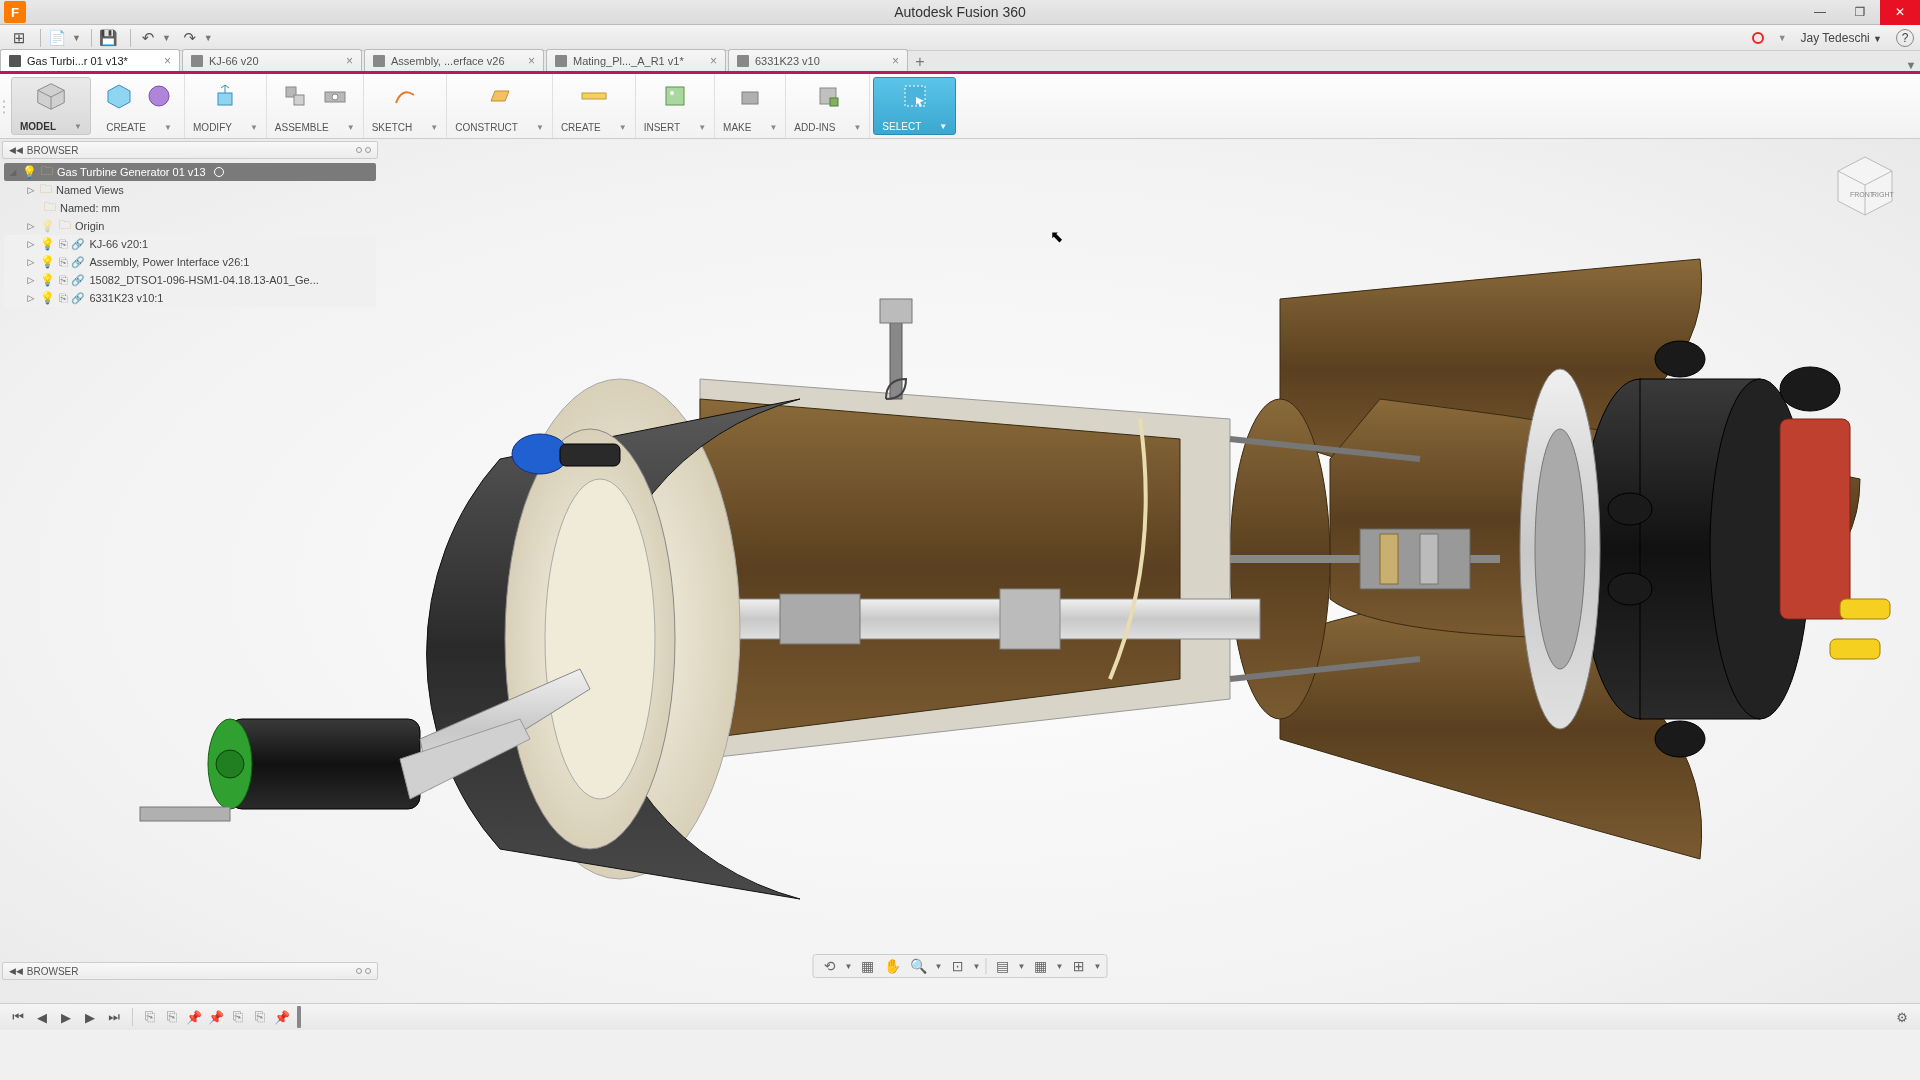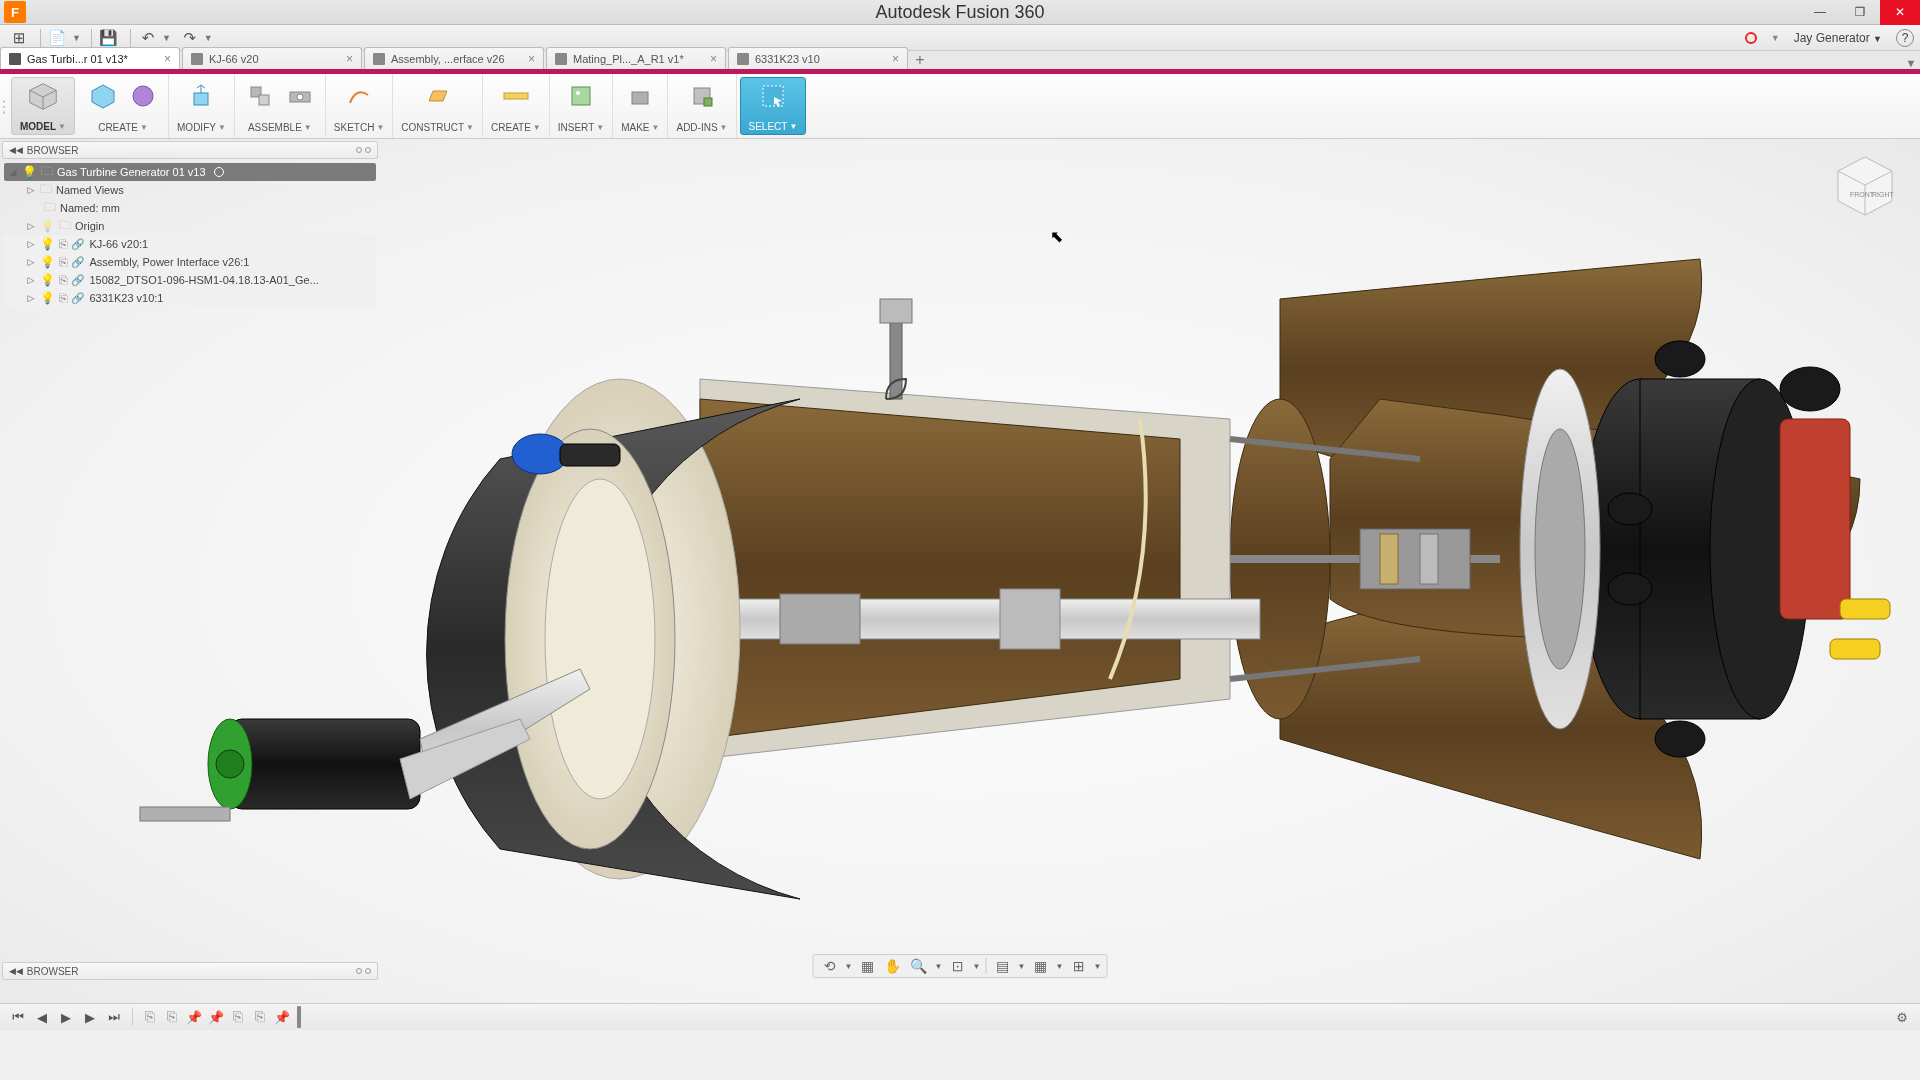--- a/index.html
+++ b/index.html
@@ -1,50 +1,50 @@
 <!DOCTYPE html>
 <html><head>
 <meta charset="utf-8">
 <style>
 * { margin: 0; padding: 0; box-sizing: border-box; font-family: "Segoe UI", Arial, sans-serif; }
 body { width: 1920px; height: 1080px; overflow: hidden; background: #f0f0f0; user-select: none; }
 
 
 .titlebar { height: 25px; background: linear-gradient(#e8e8e8,#dcdcdc); display: flex; align-items: center; border-bottom: 1px solid #bbb; position: relative; }
 .app-icon { width: 22px; height: 22px; margin-left: 4px; background: #ff7b00; border-radius: 2px; display: flex; align-items: center; justify-content: center; color: #fff; font-size: 13px; font-weight: bold; }
-.title-text { position: absolute; left: 50%; transform: translateX(-50%); font-size: 18px; color: #333; }
+.title-text { position: absolute; left: 50%; transform: translateX(-50%); font-size: 14px; color: #333; }
 .win-controls { margin-left: auto; display: flex; }
 .win-btn { width: 40px; height: 25px; display: flex; align-items: center; justify-content: center; font-size: 12px; color: #444; }
 .win-btn.close { background: #e81123; color: #fff; }
 
 
 .qat { height: 26px; background: linear-gradient(#f4f4f4,#e6e6e6); display: flex; align-items: center; padding: 0 6px; border-bottom: 1px solid #ccc; }
 .qat-item { width: 26px; height: 22px; display: flex; align-items: center; justify-content: center; margin-right: 4px; color: #555; font-size: 15px; }
 .qat-sep { width: 1px; height: 18px; background: #bbb; margin: 0 4px; }
 .qat-drop { font-size: 9px; color: #777; margin-left: -3px; margin-right: 6px; }
 .qat-right { margin-left: auto; display: flex; align-items: center; gap: 14px; font-size: 12px; color: #444; }
 .rec-dot { width: 12px; height: 12px; border: 2px solid #e22; border-radius: 50%; }
 
 
-.doctabs { height: 23px; background: #e8e8e8; display: flex; align-items: flex-end; border-bottom: 5px solid #be185d; }
+.doctabs { height: 23px; background: #e8e8e8; display: flex; align-items: flex-end; border-bottom: 3px solid #be185d; }
 .doctab { height: 22px; min-width: 180px; max-width: 210px; display: flex; align-items: center; padding: 0 8px; background: linear-gradient(#f6f6f6,#ececec); border: 1px solid #bbb; border-bottom: none; border-radius: 3px 3px 0 0; margin-right: 2px; font-size: 11px; color: #555; gap: 6px; }
 .doctab.active { background: #fff; color: #222; }
 .doctab .tabclose { margin-left: auto; color: #888; font-size: 12px; }
 .doctab .cube { width: 12px; height: 12px; background: #888; border-radius: 1px; }
 .doctab.active .cube { background: #555; }
 .doctab-plus { width: 20px; display: flex; align-items: center; justify-content: center; color: #777; }
 .doctab-menu { margin-left: auto; width: 18px; color: #777; font-size: 11px; display:flex; align-items:center; justify-content:center;}
 
 
 .ribbon { height: 65px; background: linear-gradient(#fdfdfd,#f2f2f2); display: flex; align-items: stretch; border-bottom: 1px solid #ccc; position: relative; }
 .ribbon-handle { width: 8px; display:flex; align-items:center; justify-content:center; color:#bbb;}
 .ribbon-group { display: flex; flex-direction: column; align-items: center; justify-content: center; padding: 2px 8px; border-right: 1px solid #e0e0e0; }
 .ribbon-group .icon-row { display:flex; gap:6px; align-items:center;}
 .ribbon-icon { width: 34px; height: 34px; display: flex; align-items: center; justify-content: center; font-size: 22px; }
-.ribbon-label { font-size: 10px; color: #555; margin-top: 9px; display:flex; align-items:center; gap:2px;}
+.ribbon-label { font-size: 10px; color: #555; margin-top: 9px; display:flex; align-items:center; gap:18px;}
 .ribbon-label .caret { font-size: 8px; color:#888;}
 .ribbon-group.model { background: linear-gradient(#eaeaea,#d8d8d8); border-radius: 3px; margin: 3px; border:1px solid #c8c8c8;}
 .ribbon-group.model .ribbon-label { font-weight: bold; color: #333; }
 .ribbon-group.select { background: linear-gradient(#5bc4e8,#3aa8d0); border-radius: 3px; margin: 3px; border:1px solid #2a8ab0;}
 .ribbon-group.select .ribbon-label { color: #fff; justify-content: flex-end; }
 .ribbon-group.select .ribbon-icon { color:#fff;}
 
 
 .workspace { position: relative; height: calc(1080px - 25px - 26px - 23px - 65px - 23px - 27px); background: #f8f8f8; }
 .browser { position: absolute; top: 0; left: 0; width: 380px; background: transparent; z-index: 5; }
@@ -110,21 +110,21 @@
   <div class="qat-sep"></div>
   <div class="qat-item">💾</div>
   <div class="qat-sep"></div>
   <div class="qat-item">↶</div>
     <span class="qat-drop">▼</span>
   <div class="qat-item">↷</div>
     <span class="qat-drop">▼</span>
   <div class="qat-right">
     <div class="rec-dot"></div>
     <span style="font-size:9px;color:#888;">▼</span>
-    <span><span>Jay Generator</span> <span style="font-size:9px;">▼</span></span>
+    <span><span>Jay Tedeschi</span> <span style="font-size:9px;">▼</span></span>
     <span style="width:18px;height:18px;border:1px solid #888;border-radius:50%;display:inline-flex;align-items:center;justify-content:center;">?</span>
   </div>
 </div>
 
 <div class="doctabs">
   <div class="doctab active">
     <span class="cube"></span>
     <span>Gas Turbi...r 01 v13*</span>
     <span class="tabclose">×</span>
   </div>

